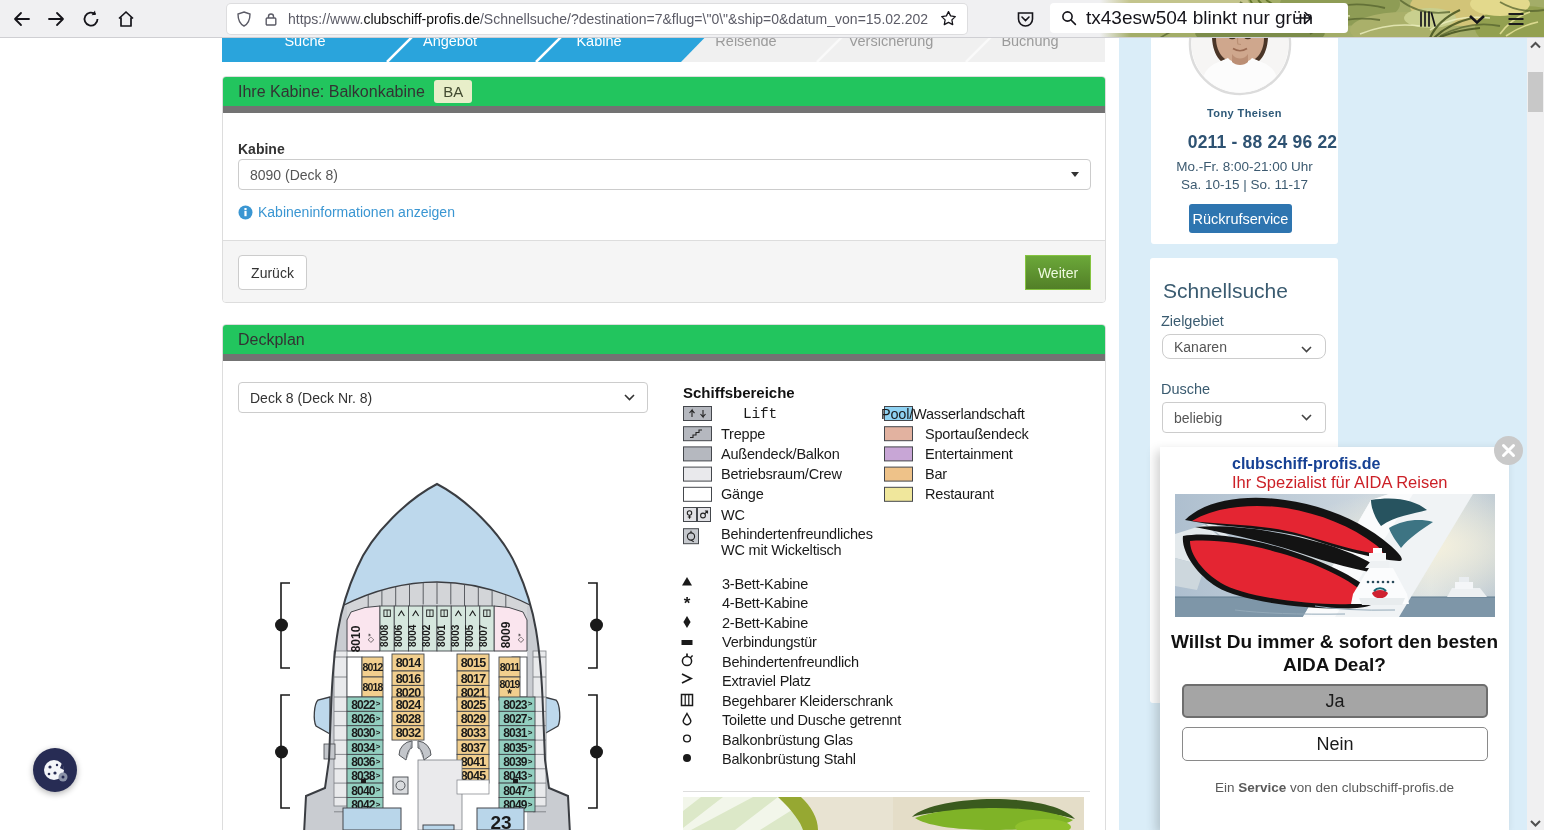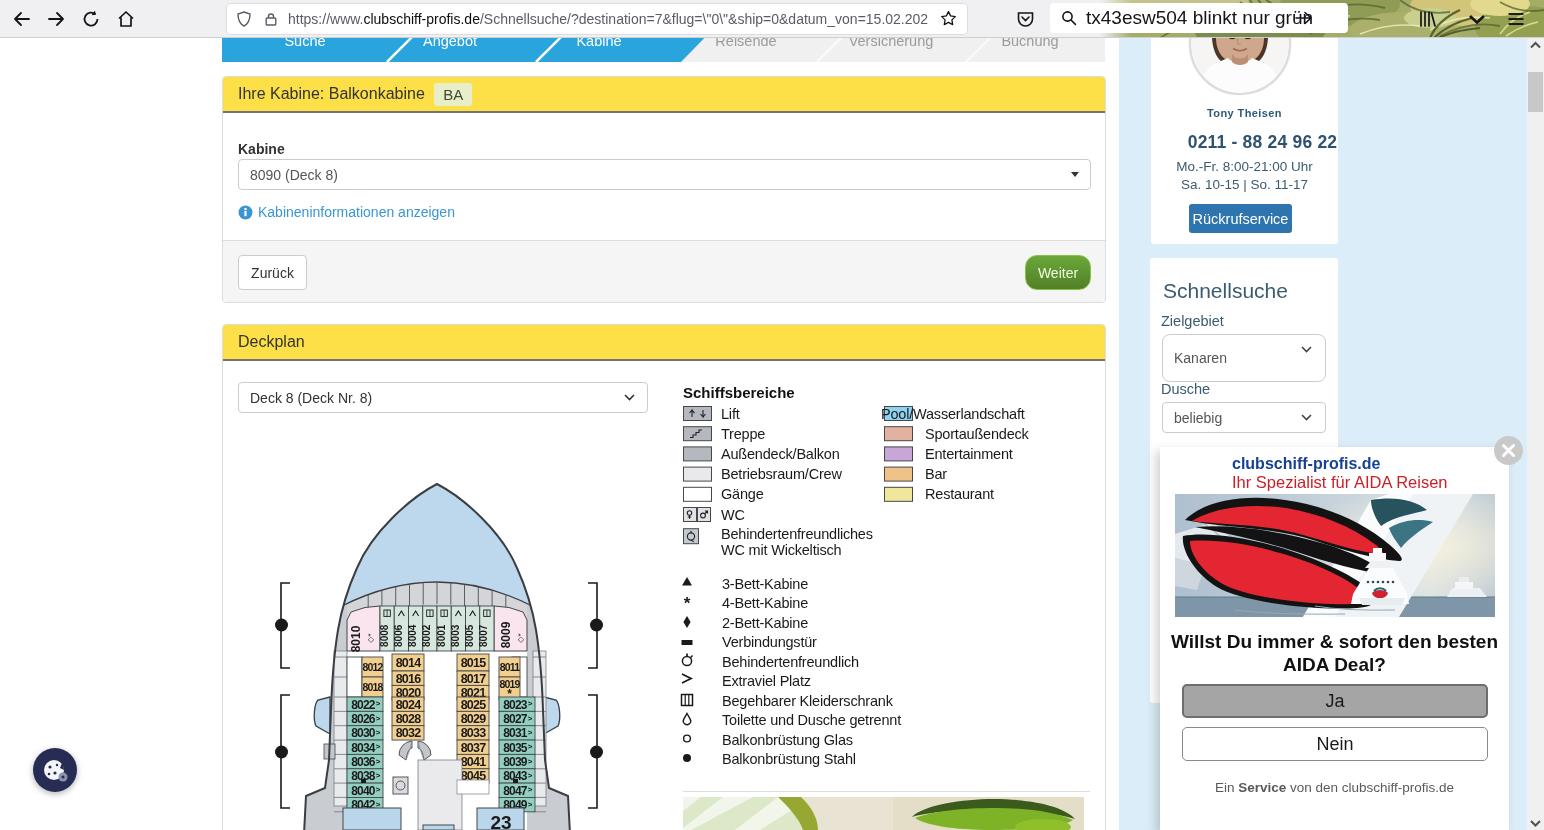--- a/index.html
+++ b/index.html
@@ -19,30 +19,30 @@
   #page { left:0; top:38px; width:1544px; height:792px; background:#fff; overflow:hidden; }
   #bluecol { left:1119px; top:0px; width:408px; height:792px; background:#daedf8; }
   
   #sbar { left:1527px; top:0; width:17px; height:792px; background:#f0f0f1; }
 
   
   #stepper { left:222px; top:-16px; width:883px; height:40px; }
 
   
   .panel { position:absolute; background:#fff; border:1px solid #ddd; border-radius:4px; }
-  .phead { background:#fde047; border-bottom:2px solid #737373; border-radius:3px 3px 0 0; padding:0 15px; display:flex; align-items:center; font-size:16px; color:#333; }
+  .phead { background:#22c55e; border-bottom:7px solid #737373; border-radius:3px 3px 0 0; padding:0 15px; display:flex; align-items:center; font-size:16px; color:#333; }
   .pfoot { position:absolute; left:0; right:0; bottom:0; background:#f5f5f5; border-top:1px solid #ddd; border-radius:0 0 3px 3px; }
   .sel { position:absolute; background:#fff; border:1px solid #ccc; border-radius:4px; font-size:14px; color:#555; display:flex; align-items:center; padding-left:11px; }
   .caret-dn { position:absolute; width:0; height:0; border-left:4px solid transparent; border-right:4px solid transparent; border-top:5px solid #333; }
 
   #panel1 { left:222px; top:38px; width:884px; height:227px; }
   #panel2 { left:222px; top:286px; width:884px; height:550px; }
 
   .btn-default { position:absolute; background:#fff; border:1px solid #ccc; border-radius:4px; font-size:14px; color:#333; display:flex; align-items:center; justify-content:center; }
-  .btn-green { position:absolute; background:linear-gradient(#6ba839,#527f27); border:1px solid #85c440; border-radius:12px; font-size:14px; color:#eefadf; display:flex; align-items:center; justify-content:center; }
+  .btn-green { position:absolute; background:linear-gradient(#6ba839,#527f27); border:1px solid #85c440; border-radius:0; font-size:14px; color:#eefadf; display:flex; align-items:center; justify-content:center; }
   .lgtxt { position:absolute; font-size:14.5px; color:#1a1a1a; white-space:nowrap; letter-spacing:-0.2px; }
 
   
   #card1 { left:1151px; top:-60px; width:187px; height:266px; background:#fff; border-radius:3px; }
   #card2 { left:1150px; top:220px; width:188px; height:445px; background:#fff; border-radius:3px; }
   #popup { left:1160px; top:409px; width:349px; height:383px; background:#fff; box-shadow:-4px 4px 10px rgba(0,0,0,0.18); }
   .gbtn { position:absolute; left:22px; width:306px; height:34px; border-radius:5px; display:flex; align-items:center; justify-content:center; font-size:18px; color:#1a1a1a; }
 </style>
 </head>
 <body>
@@ -118,21 +118,21 @@
           <path d="M20,6 v7 l-2.5,-3 M20,13 l2.5,-3"></path>
         <path d="M7,33.5 h3 v-2.5 h3 v-2.5 h3 v-2.5 h3"></path>
         <circle cx="6.5" cy="109" r="2.2"></circle>
           <path d="M6.5,111.2 v3.5 M4.8,113 h3.4"></path>
         <circle cx="20" cy="111.5" r="2.4"></circle>
           <path d="M21.7,109.8 l2.8,-2.8 m0,2.6 v-2.6 h-2.6"></path>
         <circle cx="8" cy="132.5" r="3.6"></circle>
           <path d="M8,128.9 v-2.2 M8,136.1 l2.8,1.8"></path>
       </g>
     </svg>
-    <div class="lgtxt" style="left:721px;top:368px;">Lift</div>
+    <div class="lgtxt" style="left:743px;top:368px;font-family:Liberation Mono, monospace;">Lift</div>
     <div class="lgtxt" style="left:721px;top:388px;">Treppe</div>
     <div class="lgtxt" style="left:721px;top:408px;">Außendeck/Balkon</div>
     <div class="lgtxt" style="left:721px;top:428px;">Betriebsraum/Crew</div>
     <div class="lgtxt" style="left:721px;top:448px;">Gänge</div>
     <div class="lgtxt" style="left:721px;top:469px;">WC</div>
     <div class="lgtxt" style="left:721px;top:488px;">Behindertenfreundliches<br>WC mit Wickeltisch</div>
 
     <svg class="abs" style="left:884px;top:366px;width:30px;height:100px" viewBox="0 0 30 100">
       <g stroke="#44474c" stroke-width="1">
         <rect x="0.5" y="2.5" width="28" height="14" fill="#8fd2f2"></rect>
@@ -434,21 +434,21 @@
     </svg>
     <div class="abs" style="left:0;top:129px;width:187px;text-align:center;font-size:11px;font-weight:bold;color:#2e5978;letter-spacing:0.4px;">Tony Theisen</div>
     <div class="abs" style="left:0;top:154px;width:187px;text-align:center;font-size:17.5px;font-weight:bold;color:#2e5272;letter-spacing:0.2px;padding-left:36px;">0211 - 88 24 96 22</div>
     <div class="abs" style="left:0;top:180px;width:187px;text-align:center;font-size:13.5px;color:#3c5a70;line-height:17.5px;">Mo.-Fr. 8:00-21:00 Uhr<br>Sa. 10-15 | So. 11-17</div>
     <div class="abs" style="left:38px;top:226px;width:103px;height:29px;background:#2e75b0;border-radius:3px;color:#fff;font-size:14.5px;display:flex;align-items:center;justify-content:center;">Rückrufservice</div>
   </div>
 
   <div class="abs" id="card2">
     <div class="abs" style="left:13px;top:21px;font-size:21px;color:#3a5b70;">Schnellsuche</div>
     <div class="abs" style="left:11px;top:55px;font-size:14.5px;color:#3a5b70;">Zielgebiet</div>
-    <div class="sel" style="left:12px;top:76px;width:164px;height:48px;border-radius:8px;">Kanaren</div>
+    <div class="sel" style="left:12px;top:76px;width:164px;height:25px;border-radius:8px;">Kanaren</div>
     <svg class="abs" style="left:150px;top:85px;width:13px;height:13px" viewBox="0 0 13 13">
         <path d="M2,4 l4.5,4.5 L11,4" stroke="#444" stroke-width="1.6" fill="none"></path>
       </svg>
     <div class="abs" style="left:11px;top:123px;font-size:14.5px;color:#3a5b70;">Dusche</div>
     <div class="sel" style="left:12px;top:144px;width:164px;height:31px;border-radius:4px;">beliebig</div>
     <svg class="abs" style="left:150px;top:153px;width:13px;height:13px" viewBox="0 0 13 13">
         <path d="M2,4 l4.5,4.5 L11,4" stroke="#444" stroke-width="1.6" fill="none"></path>
       </svg>
   </div>
 

